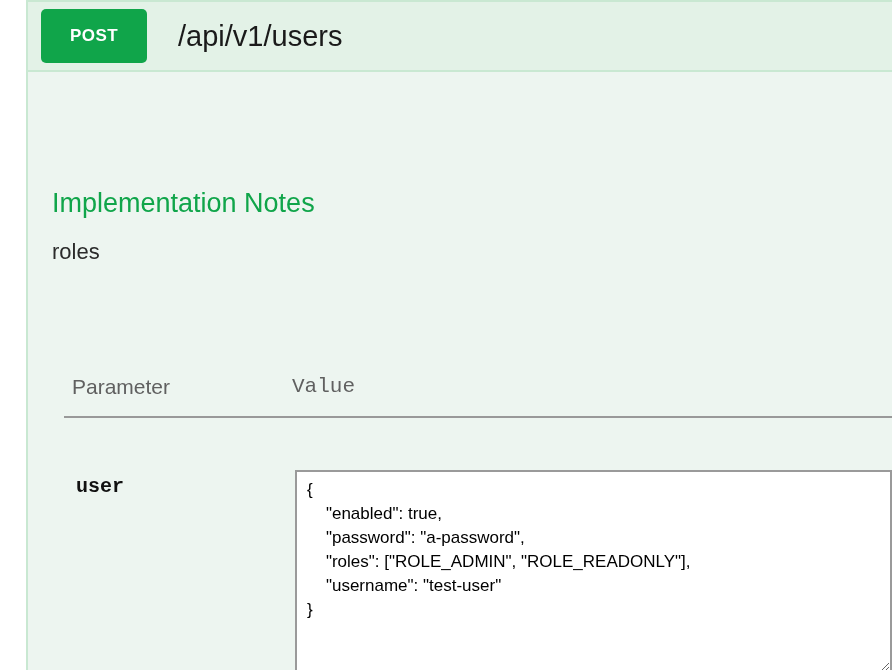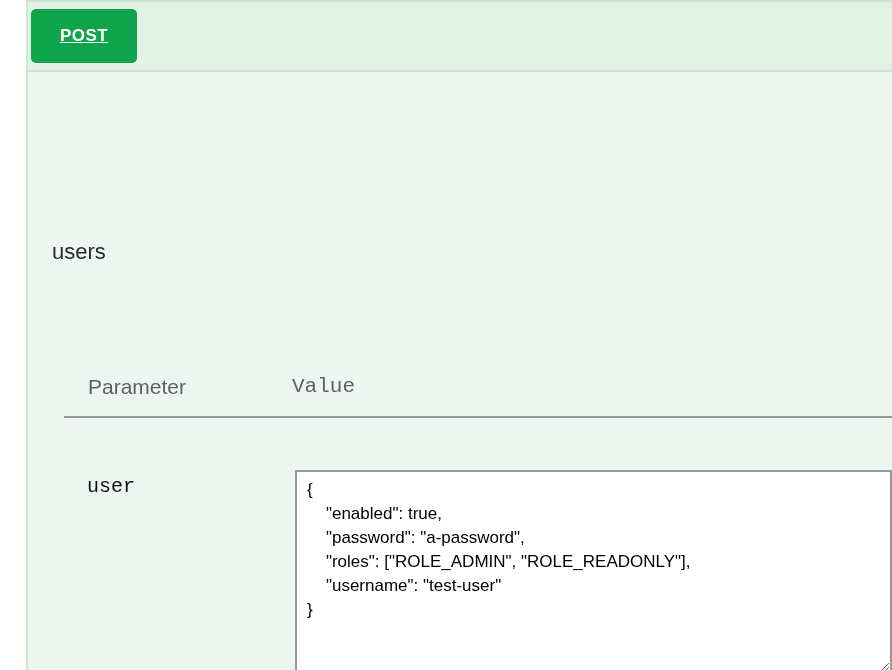--- a/index.html
+++ b/index.html
@@ -40,34 +40,33 @@
     height: 72px;
     box-sizing: border-box;
     background: #e3f2e7;
     border-top: 2px solid #c9e8d2;
     border-bottom: 2px solid #c9e8d2;
     display: flex;
     align-items: center;
   }
 
   .http-method {
-    margin-left: 3px;
+    margin-left: 13px;
     width: 106px;
     height: 54px;
     border-radius: 5px;
     background: #10a54a;
     color: #ffffff;
     font-size: 17px;
     font-weight: bold;
     letter-spacing: 0.4px;
     display: flex;
     align-items: center;
     justify-content: center;
     flex: none;
-    text-decoration: underline;
   }
 
   .op-path {
     margin-left: 31px;
     color: #1a1a1a;
     font-size: 29px;
     font-weight: normal;
     line-height: 1;
     white-space: nowrap;
   }
@@ -109,34 +108,34 @@
     height: 44px;
     border-bottom: 2px solid #999999;
   }
   .th {
     position: absolute;
     top: 4px;
     color: #606060;
     font-size: 21px;
     line-height: 1;
   }
-  .th-param { left: 24px; }
+  .th-param { left: 8px; }
   .th-value { left: 228px; font-family: Liberation Mono, monospace; }
 
   .param-row {
     position: relative;
     height: 300px;
   }
 
   .param-name {
     position: absolute;
-    left: 23px;
+    left: 12px;
     top: 59px;
     font-family: "Liberation Mono", monospace;
-    font-weight: normal;
+    font-weight: bold;
     font-size: 20px;
     color: #111111;
     line-height: 1;
   }
 
   .param-value-cell {
     position: absolute;
     left: 231px;
     top: 52px;
   }
@@ -162,26 +161,28 @@
 </style>
 </head>
 <body>
 
 <div id="page">
 
   <div class="operation">
 
     <div class="op-heading">
       <div class="http-method">POST</div>
+      <div class="op-path">/api/v1/users</div>
     </div>
 
     <div class="op-content">
 
-
-      <div class="impl-text">users</div>
+      <h4 class="section-title title-impl">Implementation Notes</h4>
+
+      <div class="impl-text">roles</div>
 
 
       <div class="param-table">
 
         <div class="param-head">
           <div class="th th-param">Parameter</div>
           <div class="th th-value">Value</div>
         </div>
 
         <div class="param-row">

